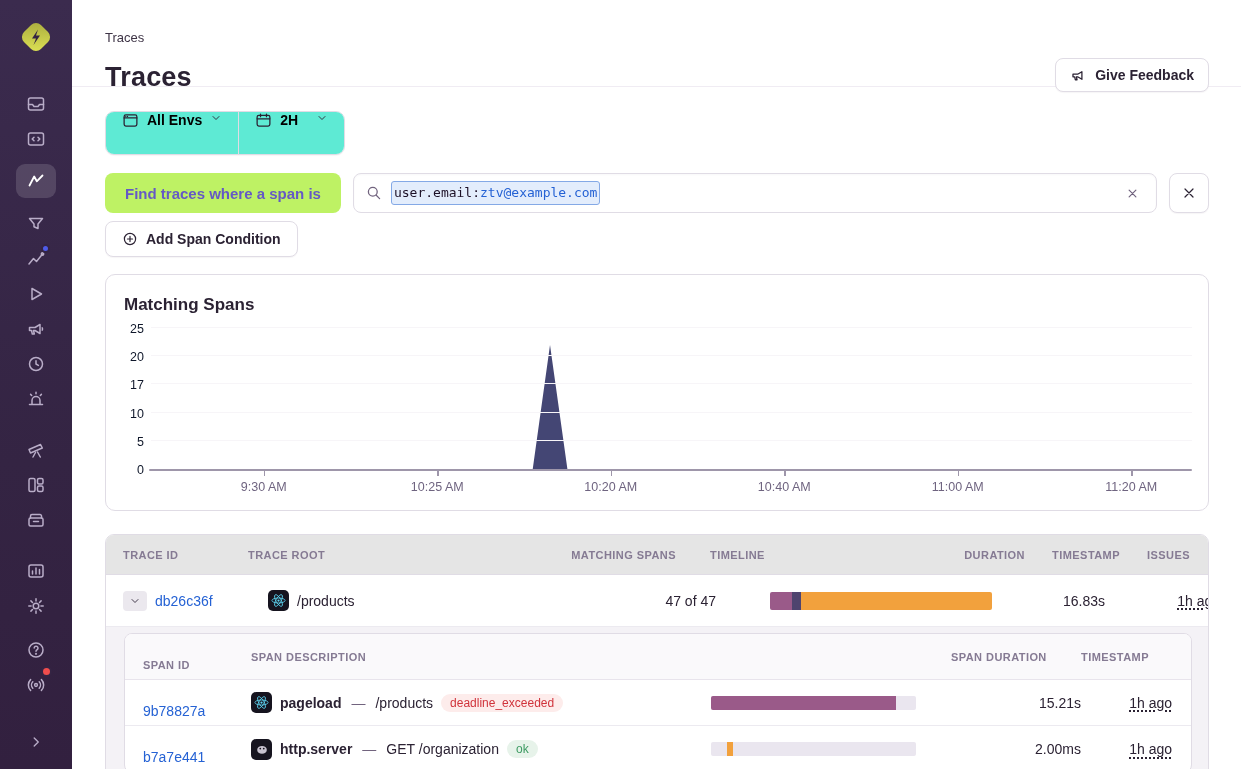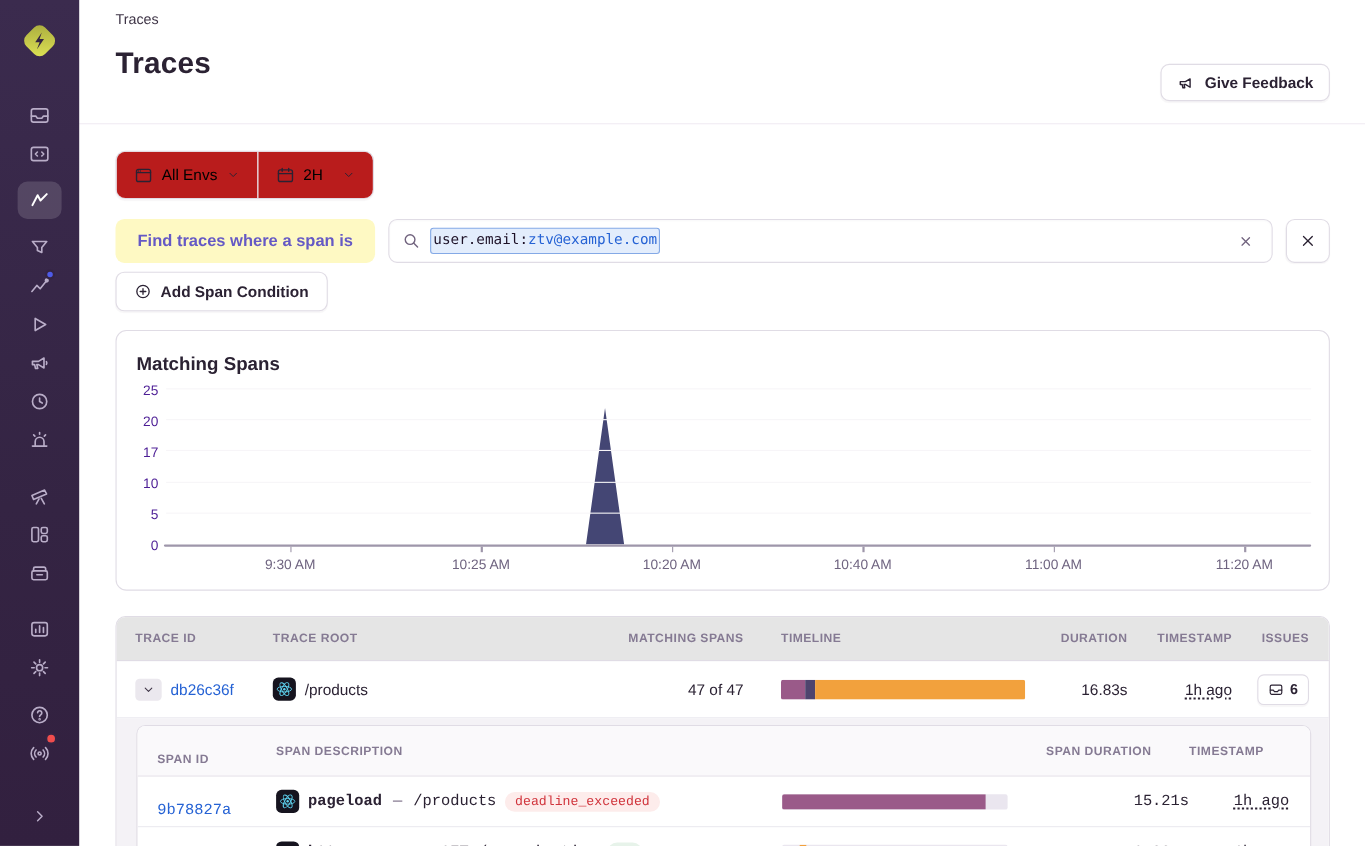--- a/index.html
+++ b/index.html
@@ -29,46 +29,46 @@
     display:flex; align-items:center; justify-content:center;
   }
   .sb-item.active svg{ stroke:#ffffff; stroke-width:1.8; }
   .sb-gap{ height:16px; }
   .sb-bottom{ position:absolute; bottom:10px; left:0; width:72px; display:flex; flex-direction:column; align-items:center;}
   .notif-dot{ position:absolute; width:9px; height:9px; border-radius:50%; border:2px solid #342443; top:4px; right:16px;}
   .sb-item .notif-dot{ top:3px; right:-4px; }
 
   
   .main{ position:absolute; left:72px; top:0; width:1169px; height:769px; }
-  .page-header{ padding:10px 32px 0 33px; height:113px; border-bottom:1px solid #f0ecf3; position:relative;}
+  .page-header{ padding:30px 32px 0 33px; height:87px; border-bottom:1px solid #f0ecf3; position:relative;}
   .breadcrumb{ font-size:13px; color:#3e3446; }
   .page-title{ font-size:27px; font-weight:700; margin-top:17px; letter-spacing:.2px;}
   .btn{
     display:inline-flex; align-items:center; gap:8px; background:#fff;
     border:1px solid var(--border); border-radius:8px; font-weight:700; font-size:14px;
     color:#2b2233; cursor:pointer; box-shadow:0 1px 1px rgba(43,34,51,0.04);
   }
   .feedback-btn{ position:absolute; right:32px; top:58px; height:34px; padding:0 14px; }
   .btn svg{ stroke:#2b2233; fill:none; stroke-width:1.5; stroke-linecap:round; stroke-linejoin:round;}
 
   .content{ padding:24px 32px 0 33px; }
 
   
   .filter-group{ display:inline-flex; height:44px; border:1px solid var(--border); border-radius:9px;
     background:#fff; box-shadow:0 1px 1px rgba(43,34,51,0.04); overflow:hidden; margin-bottom:18px;}
-  .filter-seg{ display:flex; align-items:center; gap:8px; padding:0 16px; font-weight:400; font-size:14px; cursor:pointer; background:#b91c1c; border:none;}
+  .filter-seg{ display:flex; align-items:flex-start; gap:8px; padding:0 16px; font-weight:700; font-size:14px; cursor:pointer; background:#5eead4; border:none;}
   .filter-div{ width:1px; background:var(--border); margin:0; }
   .filter-seg svg{ stroke:#2b2233; fill:none; stroke-width:1.5; stroke-linecap:round; stroke-linejoin:round;}
   .chev{ stroke:#2b2233 !important; }
 
   
   .search-row{ display:flex; align-items:center; gap:12px; margin-bottom:8px; }
   .where-pill{
     height:40px; padding:0 20px; display:flex; align-items:center; border-radius:8px;
-    background:#fef9c3; color:var(--accent); font-weight:700; font-size:15px; white-space:nowrap;
+    background:#bef264; color:var(--accent); font-weight:700; font-size:15px; white-space:nowrap;
   }
   .search-box{
     flex:1; height:40px; border:1px solid var(--border); border-radius:8px; background:#fff;
     display:flex; align-items:center; padding:0 12px; gap:9px; box-shadow:inset 0 1px 2px rgba(43,34,51,0.03);
   }
   .search-box svg{ stroke:#71637e; fill:none; stroke-width:1.6; stroke-linecap:round;}
   .token{
     font-family:"DejaVu Sans Mono", monospace; font-size:13px; line-height:20px;
     background:#e3edfc; border:1.5px solid #84a9e6; border-radius:3px; padding:1px 2px;
     color:#1d1127; cursor:text;
@@ -78,53 +78,53 @@
   .search-clear svg{ stroke:#71637e; stroke-width:1.6; }
   .close-btn{ width:40px; height:40px; justify-content:center; padding:0; }
   .add-cond-btn{ height:36px; padding:0 16px; margin-bottom:17px; }
 
   
   .chart-panel{ height:237px; border:1px solid var(--border); border-radius:10px; padding:20px 16px 0 18px;
     margin-bottom:23px; background:#fff;}
   .chart-title{ font-size:17px; font-weight:700; }
   .plot-area{ position:relative; height:141px; margin-left:27px; margin-top:13px; }
   .yaxis{ position:absolute; left:-29px; top:0; width:24px; height:141px; }
-  .ytick{ position:absolute; right:2px; font-size:12.5px; color:#4c1d95; }
+  .ytick{ position:absolute; right:2px; font-size:12.5px; color:#0f172a; }
   .gridline{ position:absolute; left:0; right:0; height:1px; background:#f7f5f8; }
   .baseline{ position:absolute; left:-2px; right:0; bottom:-2px; height:2px; background:#9e96aa; border-radius:1px;}
   .xtickmark{ position:absolute; bottom:-7px; width:1.5px; height:5px; background:#9e96aa; }
   .xtick{ position:absolute; top:calc(100% + 11px); transform:translateX(-50%); font-size:12.5px; color:#6f6480; white-space:nowrap;}
   #spike{ position:absolute; inset:0; width:100%; height:100%; }
 
   
   .trace-table{ border:1px solid var(--border); border-radius:9px; background:#fff; overflow:hidden; }
   .t-grid{ display:grid; grid-template-columns:142px 313px 132px 239px 93px 95px 1fr; align-items:center;}
   .t-head{ background:#e5e5e5; border-bottom:1px solid var(--border); height:40px; }
   .th{ font-size:11px; font-weight:700; text-transform:uppercase; letter-spacing:.04em; color:var(--hdr); }
   .pl{ padding-left:17px; } .pr{ padding-right:17px; text-align:right; }
-  .trace-row{ height:52px; border-bottom:1px solid #eceaf0; }
+  .trace-row{ height:52px; border-bottom:1px solid #eceaf0;gap:20px; }
   .cell{ font-size:14px; display:flex; align-items:center; gap:8px; }
   .cell.right{ justify-content:flex-end; }
   .expander{ width:24px; height:20px; border-radius:4px; background:#ebe8ee; border:none; display:flex; align-items:center; justify-content:center; cursor:pointer;}
   .expander svg{ stroke:#3e3446; fill:none; stroke-width:1.6; stroke-linecap:round; stroke-linejoin:round;}
   a.id-link{ color:var(--link); text-decoration:none; font-size:14px; cursor:pointer;}
   .plat-icon{ width:21px; height:21px; border-radius:5px; background:#16141f; display:flex; align-items:center; justify-content:center; flex:0 0 auto;}
   .timeline-bar{ position:relative; width:222px; height:18px; border-radius:2px; overflow:hidden; margin-left:17px;}
   .mini-bar{ position:relative; width:205px; height:14px; border-radius:2px; overflow:hidden; }
   .has-track{ background:#eae6ef; }
   .tl-seg{ position:absolute; top:0; bottom:0; }
   .ts{ text-decoration:underline dotted 1.5px; text-underline-offset:3px; }
   .issues-btn{ height:28px; padding:0 9px; gap:6px; border-radius:6px; font-size:13px; margin-left:auto; margin-right:18px;}
 
   
   .span-wrap{ background:#f4f2f6; padding:6px 16px 16px 18px; }
   .span-table{ background:#fff; border:1px solid var(--border); border-radius:8px; overflow:hidden; }
   .s-grid{ display:grid; grid-template-columns:126px 460px 240px 130px 1fr; align-items:center; }
   .s-head{ background:#faf9fb; border-bottom:1px solid #e8e4ec; height:46px; }
-  .span-row{ height:46px; border-bottom:1px solid #eceaf0;font-family:Liberation Mono, monospace; }
+  .span-row{ height:46px; border-bottom:1px solid #eceaf0; }
   .span-row:last-child{ border-bottom:none; }
   .pl2{ padding-left:18px;margin-top:16px; } .pr2{ padding-right:19px; text-align:left; }
   .op{ font-weight:700; } .dash{ color:#71637e; margin:0 2px; }
   .badge{ font-size:12px; padding:2px 9px; border-radius:20px; white-space:nowrap; }
   .badge.error{ background:#fdeceb; color:#d0333b; }
   .badge.ok{ background:#e7f3ea; color:#3e9b63; }
 </style>
 </head>
 <body>
 

